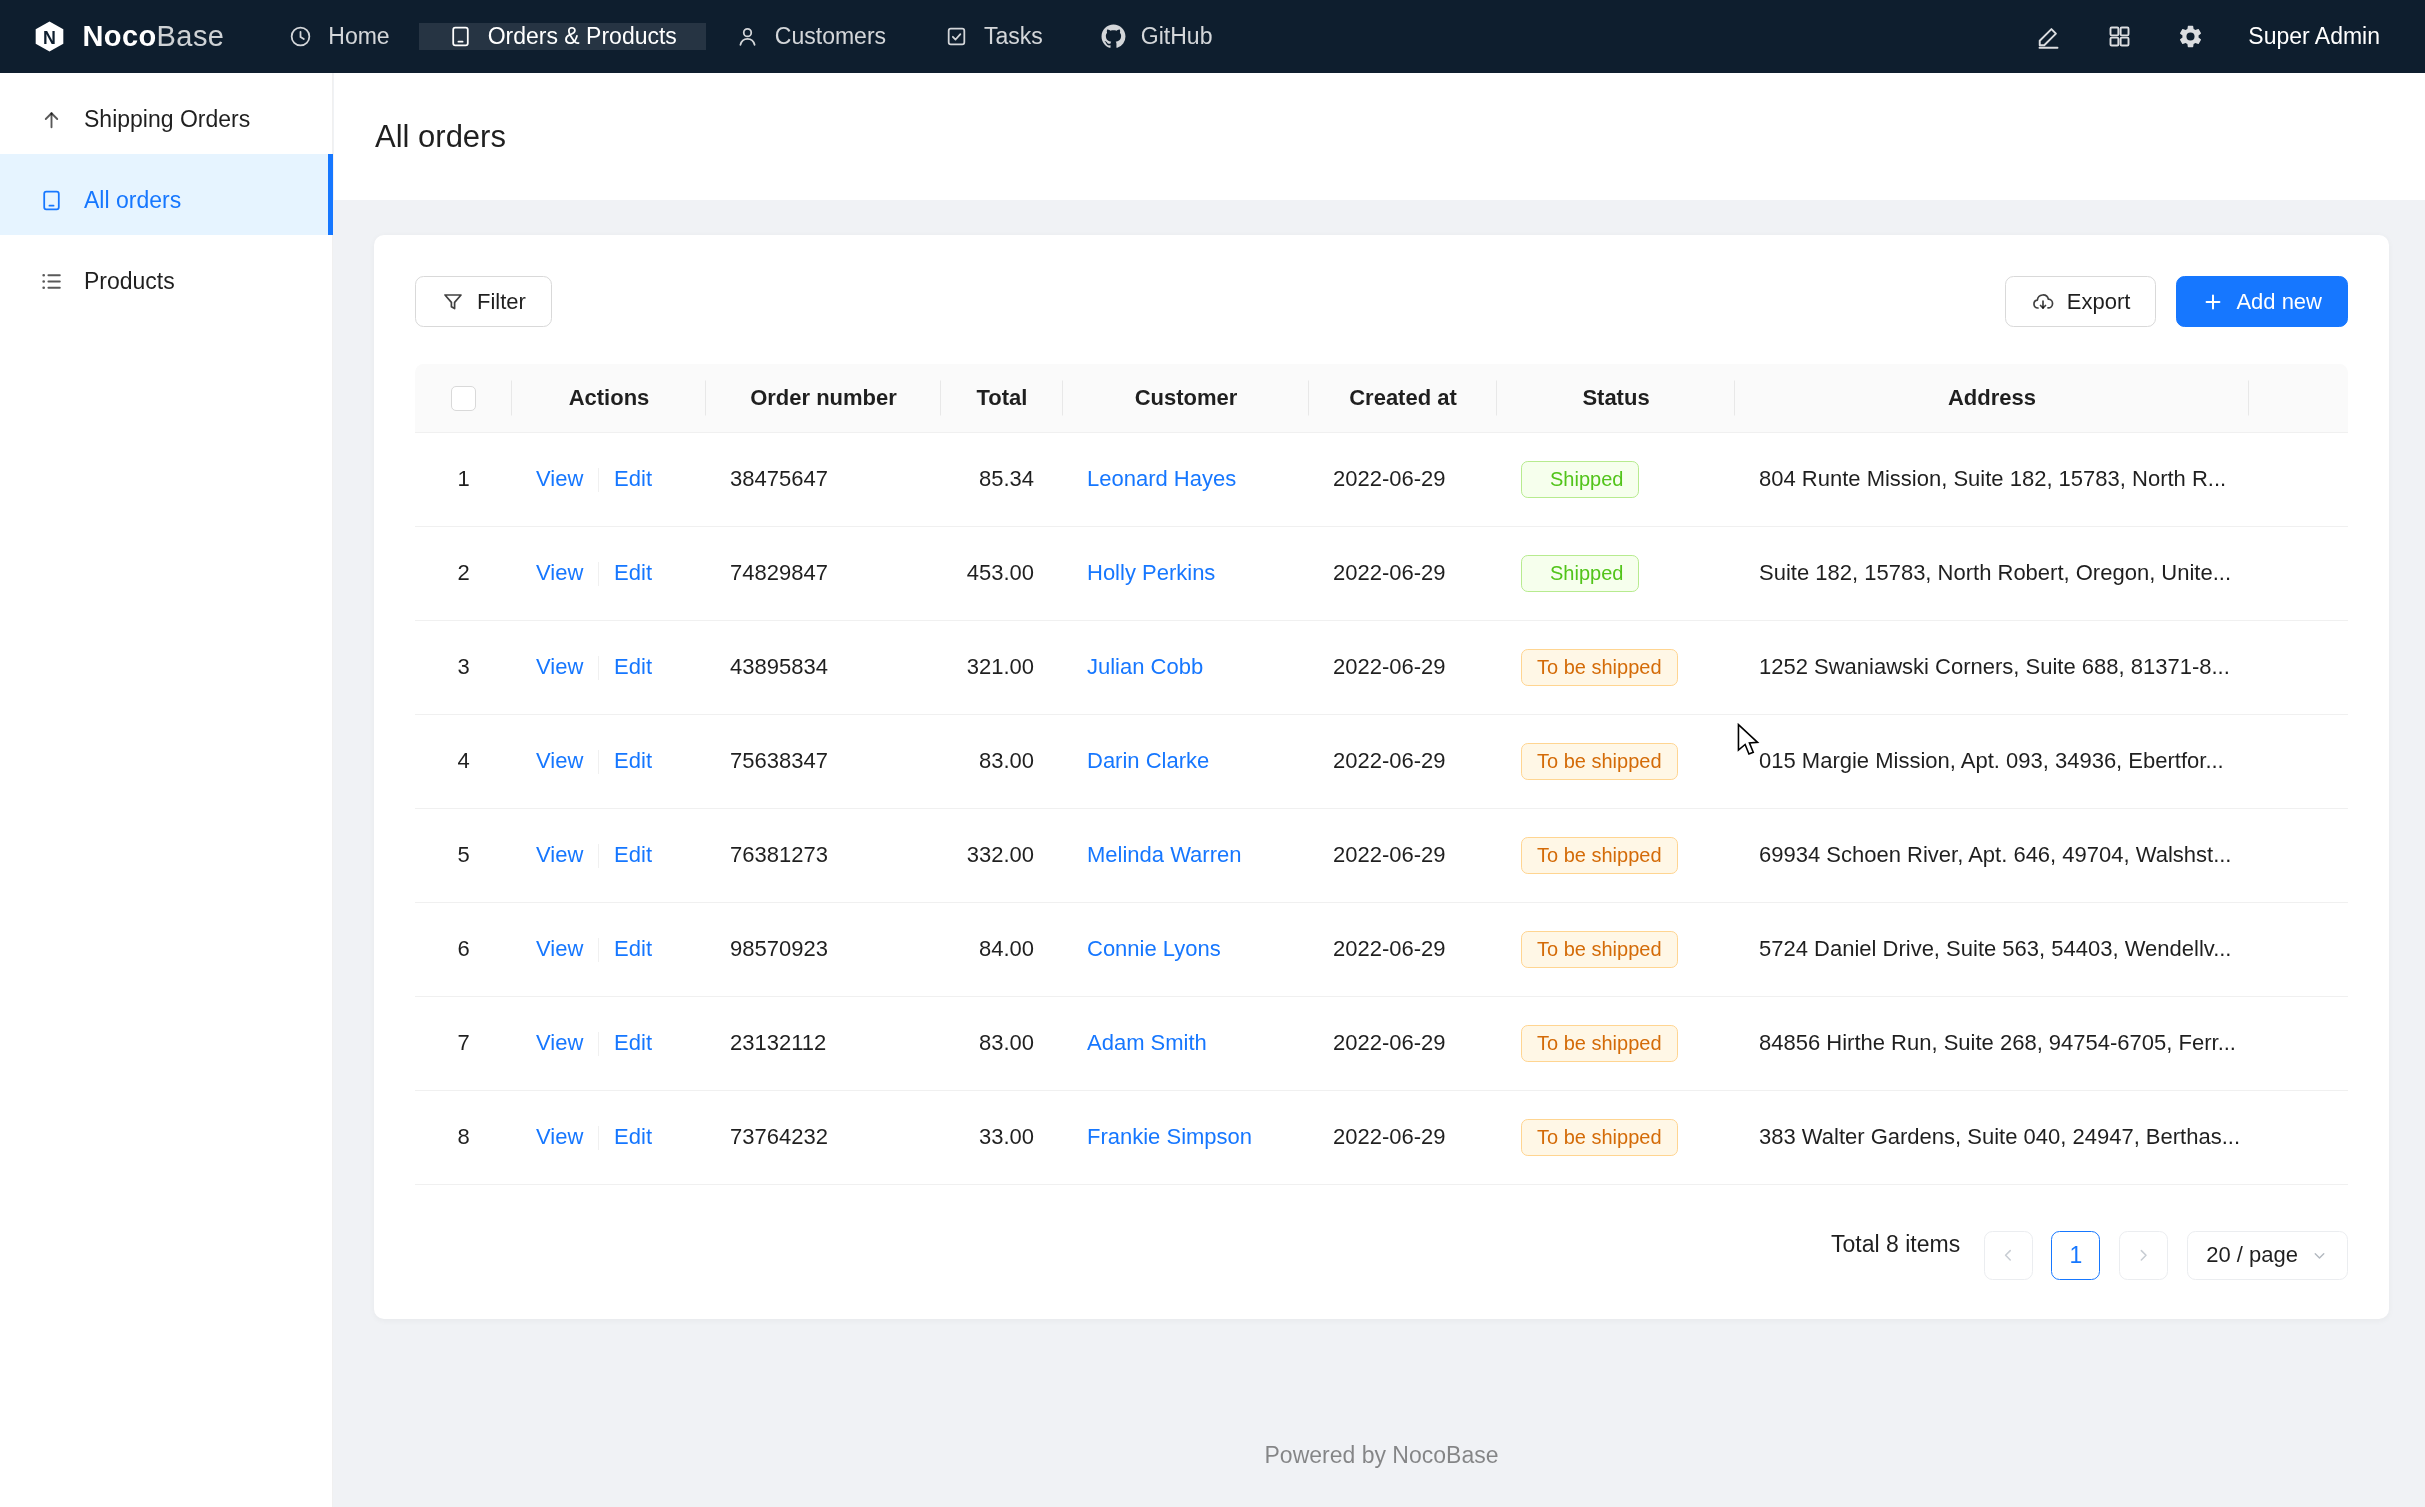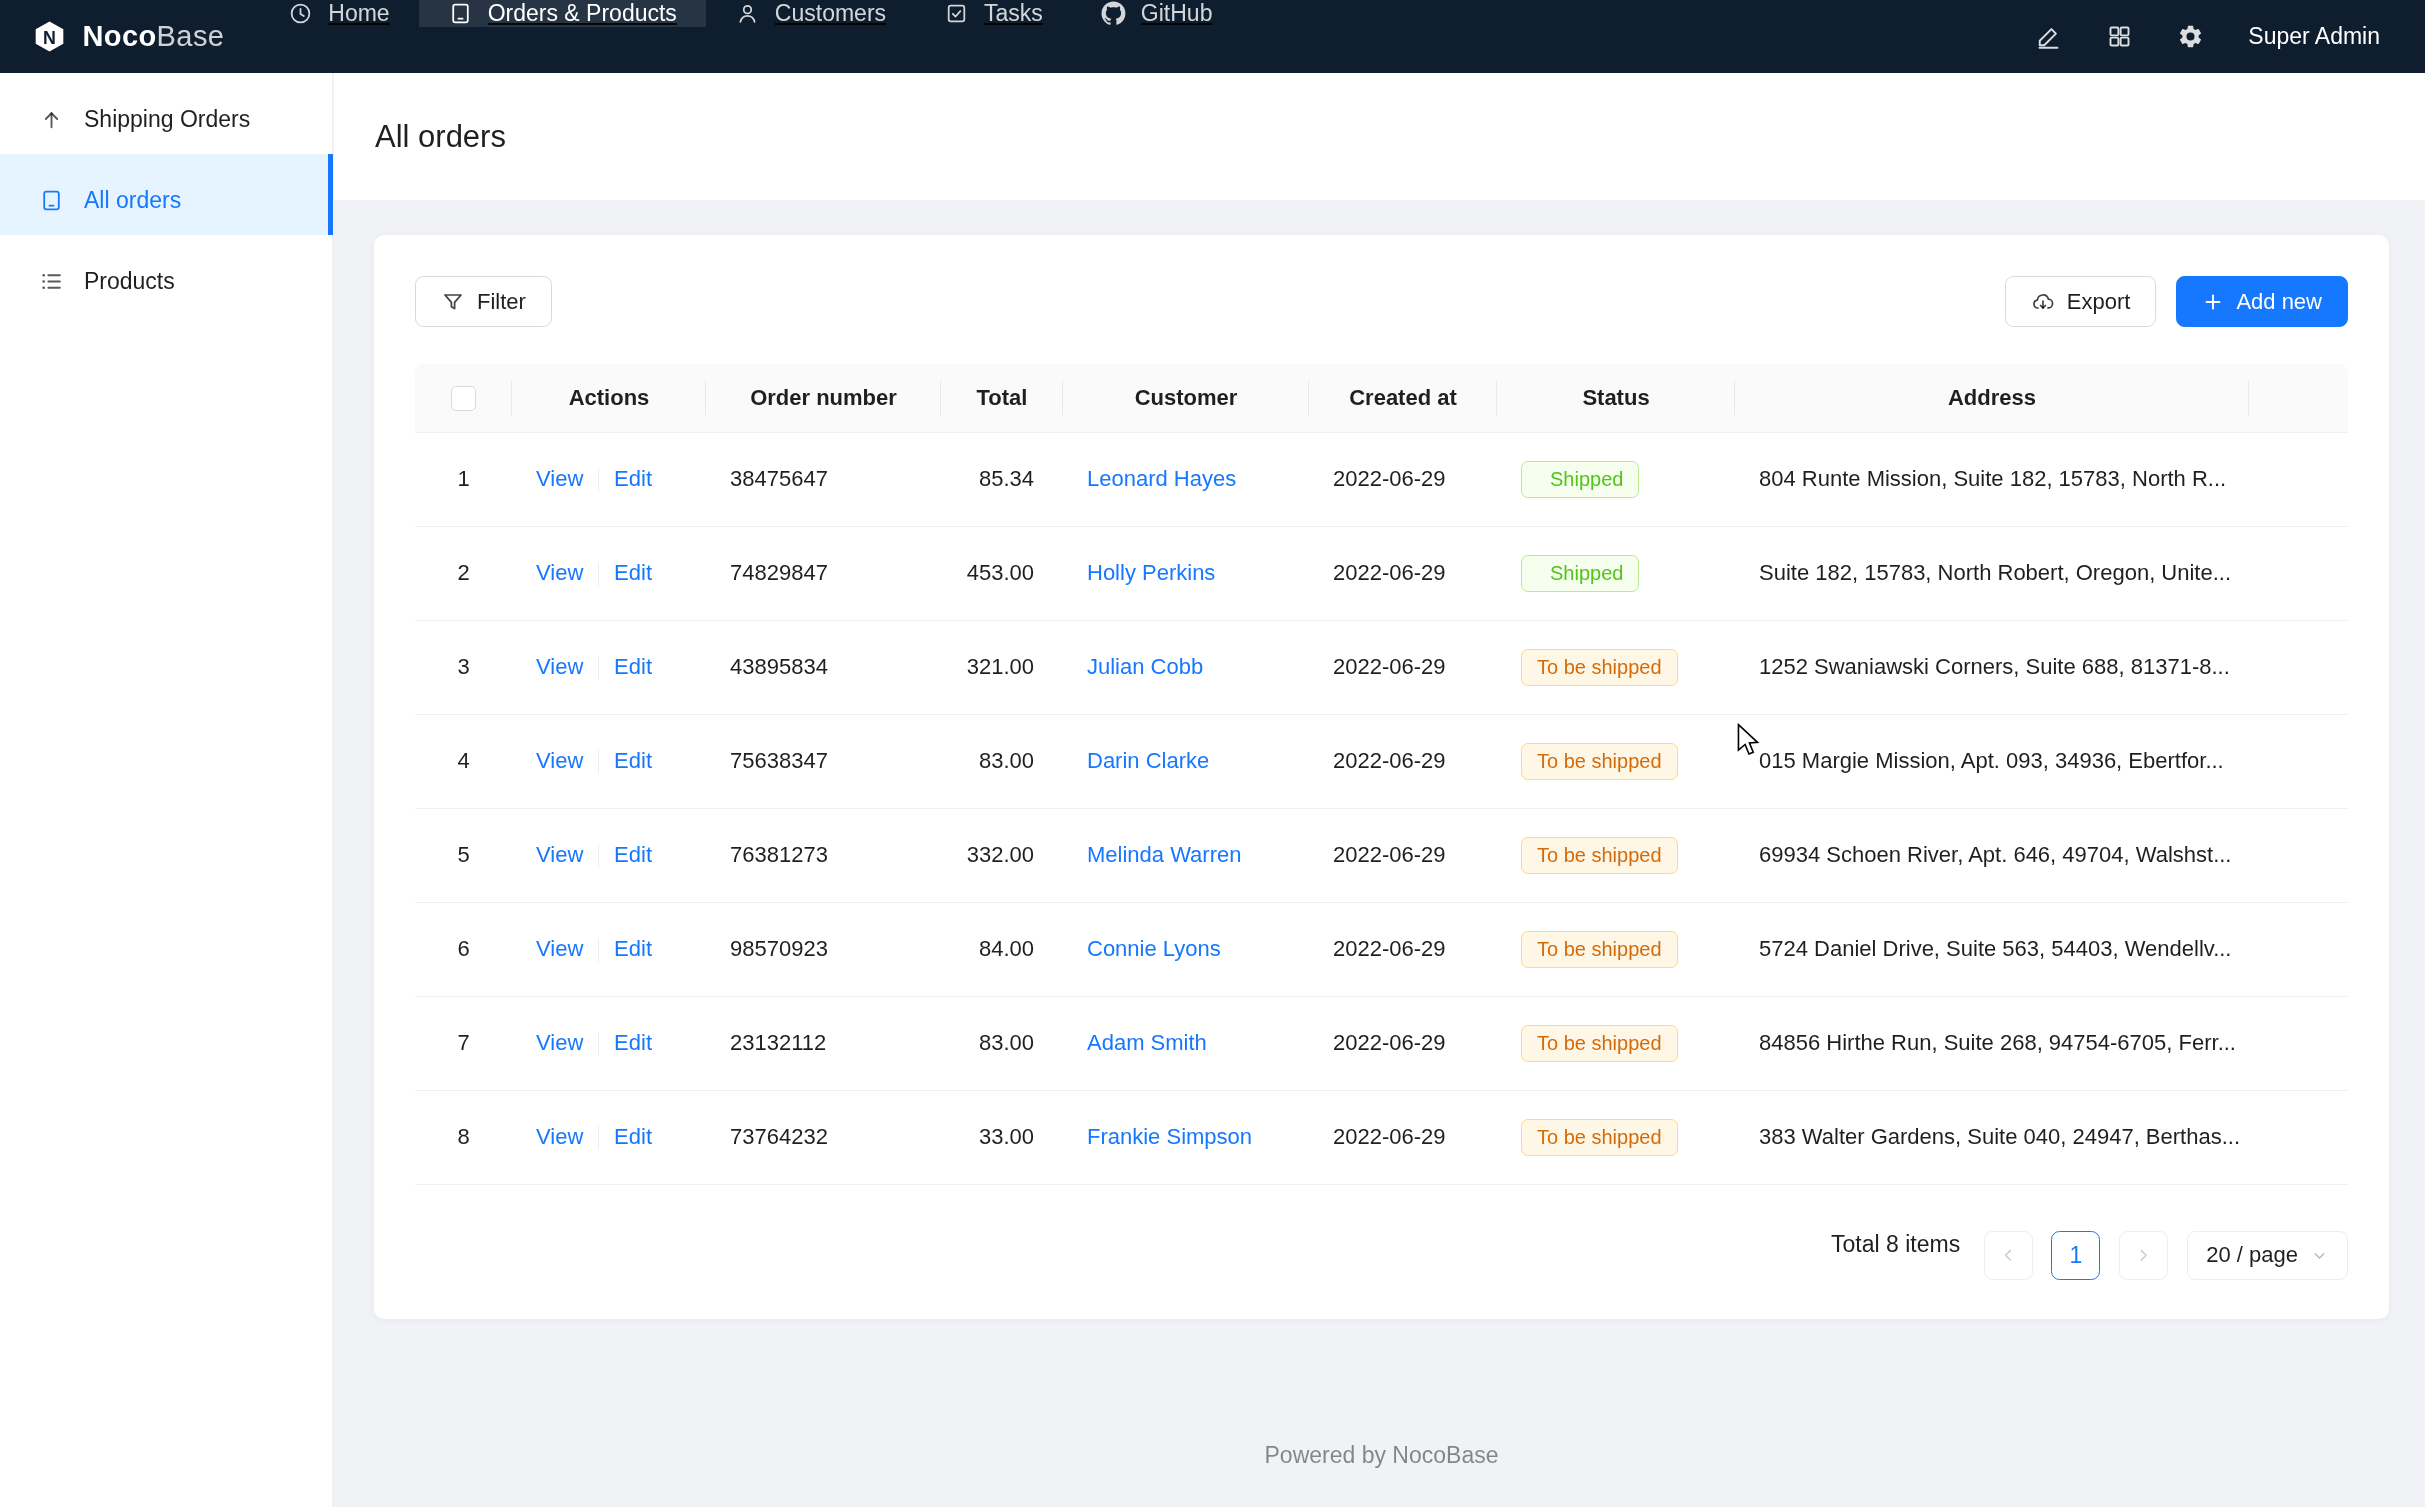--- a/index.html
+++ b/index.html
@@ -14,21 +14,21 @@
   
   .topbar {
     position: absolute; top:0; left:0; right:0; height: 73px;
     background: #0e1e2e; display: flex; align-items: stretch; z-index: 20;
   }
   .brand { display:flex; align-items:center; gap:13.5px; padding:0 35px 0 30px; }
   .brand-mark { display:flex; align-items:center; }
   .brand-text { font-size:29px; letter-spacing:0.4px; white-space:nowrap; }
   .brand-noco { color:#fff; font-weight:700; }
   .brand-base { color:rgba(255,255,255,0.80); font-weight:300; }
-  .nav { display:flex; align-items:flex-start;text-decoration:underline; }
+  .nav { display:flex; align-items:center; }
   .nav-item {
     display:flex; align-items:center; gap:15px; padding:0 29px;
     color: rgba(255,255,255,0.82); font-size:23px; cursor:pointer; white-space:nowrap;
   }
   .nav-item.active { background: rgba(255,255,255,0.10); color:#fff; }
   .nav-icon { display:flex; align-items:center; }
   .topbar-right { margin-left:auto; display:flex; align-items:center; gap:44px; padding-right:46px; color:rgba(255,255,255,0.85); }
   .tb-icon { display:flex; align-items:center; cursor:pointer; }
   .user-name { font-size:23px; color:#fff; cursor:pointer; white-space:nowrap; }
 

